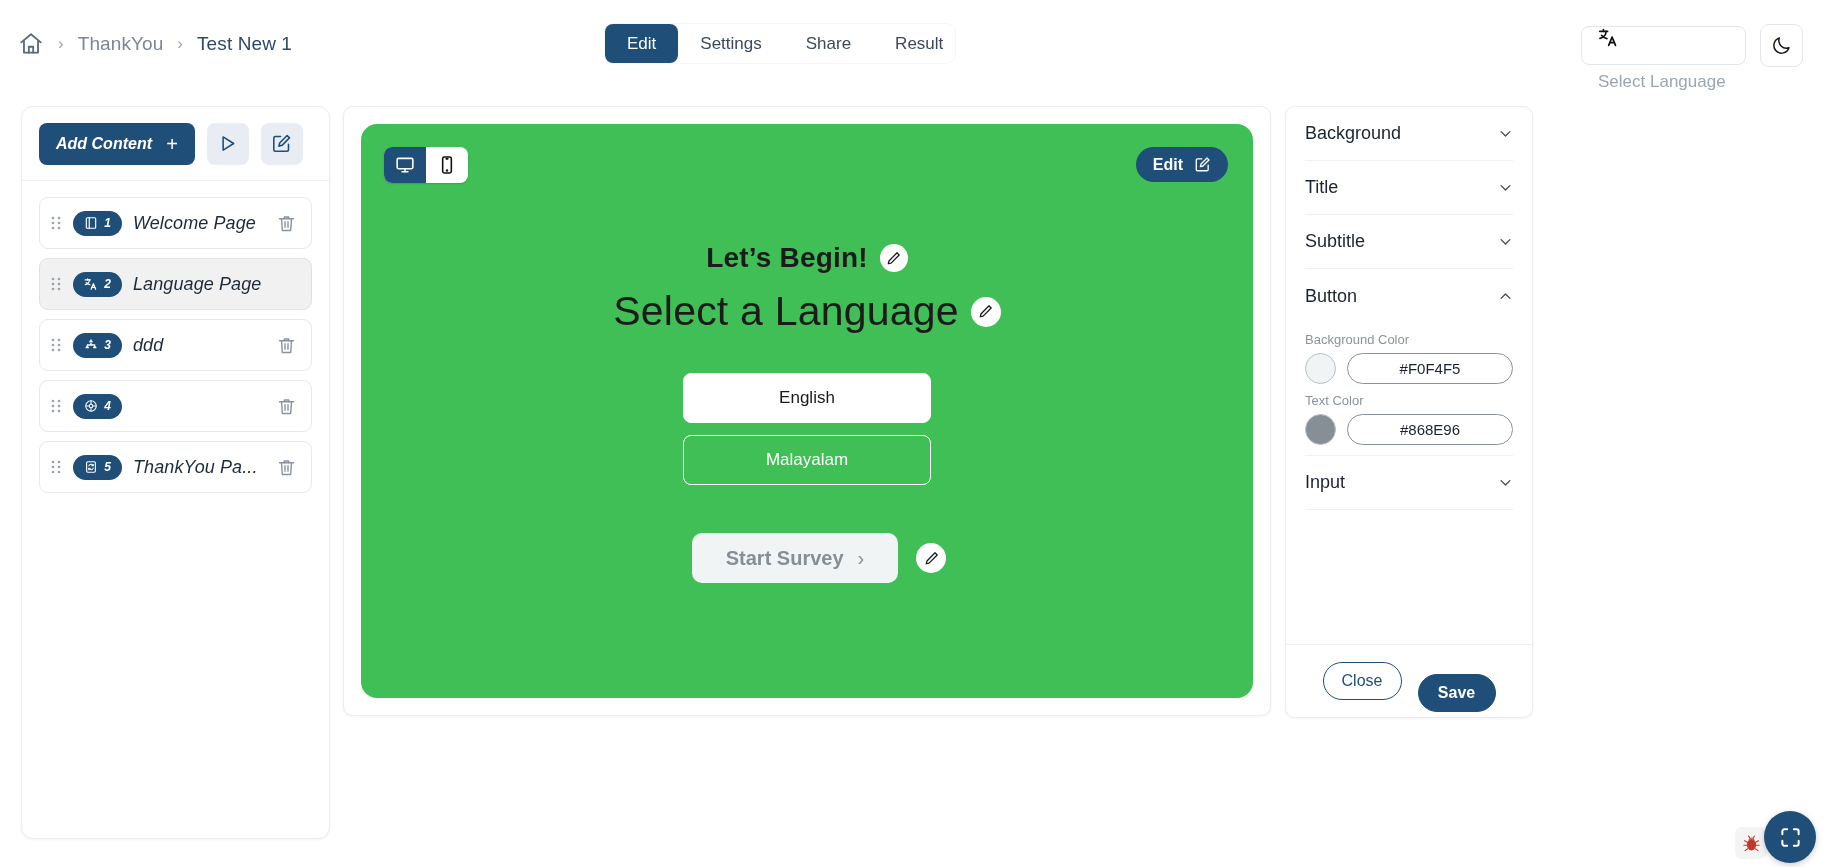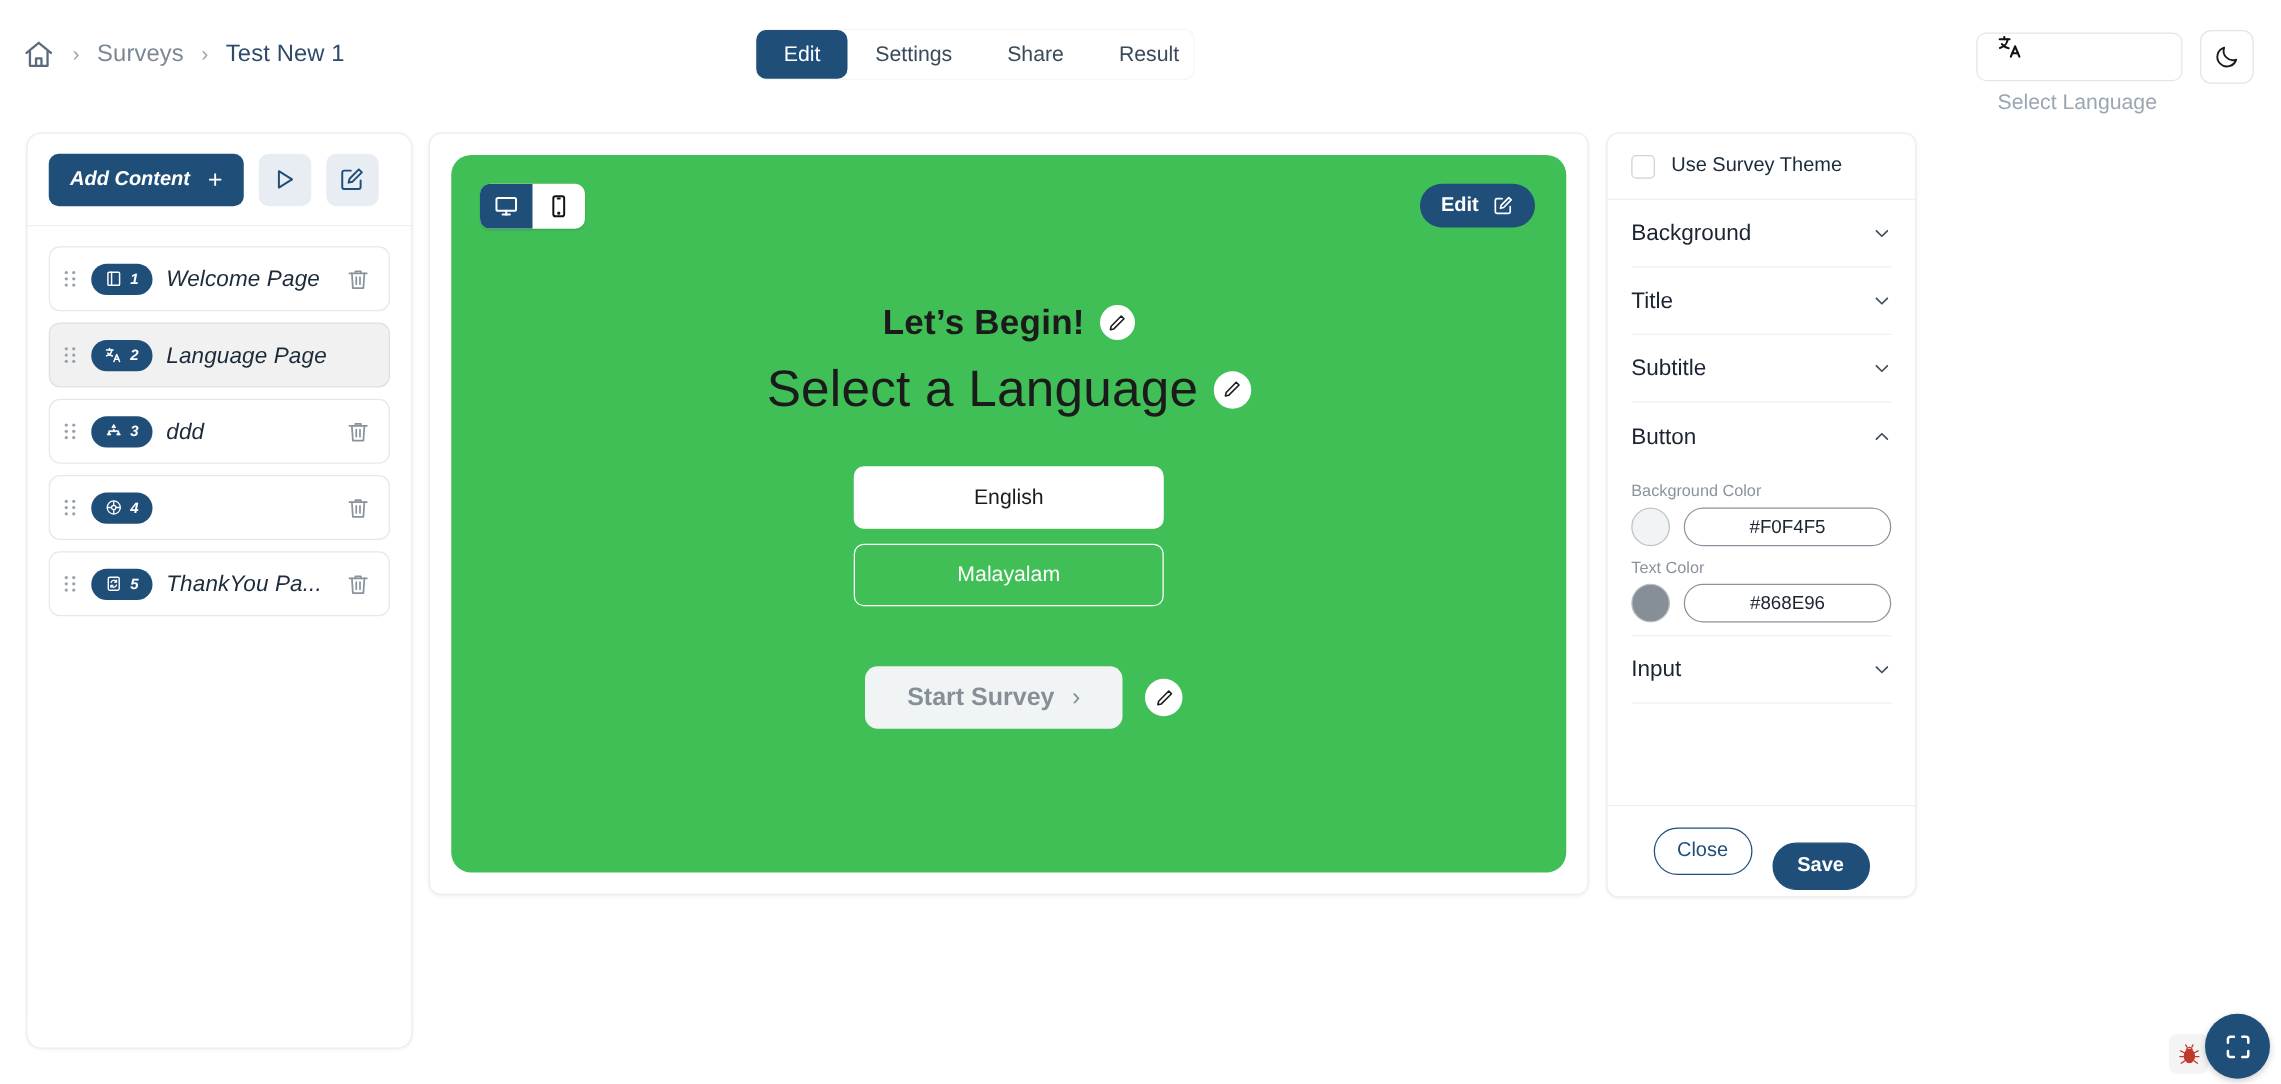--- a/index.html
+++ b/index.html
@@ -226,21 +226,21 @@
 <div class="topbar">
   <div class="breadcrumb">
     <span>
       <svg class="home-icon" viewBox="0 0 24 24" fill="none" stroke="currentColor" stroke-width="1.7" stroke-linecap="round" stroke-linejoin="round">
         <path d="M3 10.5 12 3l9 7.5"></path>
           <path d="M5.5 9.5V20h13V9.5"></path>
           <path d="M10 20v-5.5h4V20"></path>
       </svg>
     </span>
     <span class="bc-sep">›</span>
-    <span class="bc-link">Surveys</span>
+    <span class="bc-link">ThankYou</span>
     <span class="bc-sep">›</span>
     <span class="bc-current">Test New 1</span>
   </div>
 
   <div class="tabs">
     <div class="tab active">Edit</div>
     <div class="tab">Settings</div>
     <div class="tab">Share</div>
     <div class="tab">Result</div>
   </div>
@@ -529,24 +529,20 @@
               </svg>
           </span>
         </span>
       </div>
     </div>
 
   </div>
 </div>
 
 <div class="rightpanel">
-  <div class="theme-row">
-    <span class="cbox"></span>
-    <span class="theme-label">Use Survey Theme</span>
-  </div>
 
   <div class="sections">
 
     <div class="sec-head">
       <span class="sec-title">Background</span>
       <span>
         <svg class="chev-ico" viewBox="0 0 24 24" fill="none" stroke="currentColor" stroke-width="2.2" stroke-linecap="round" stroke-linejoin="round">
             <path d="M5 9l7 7 7-7"></path>
           </svg>
       </span>

